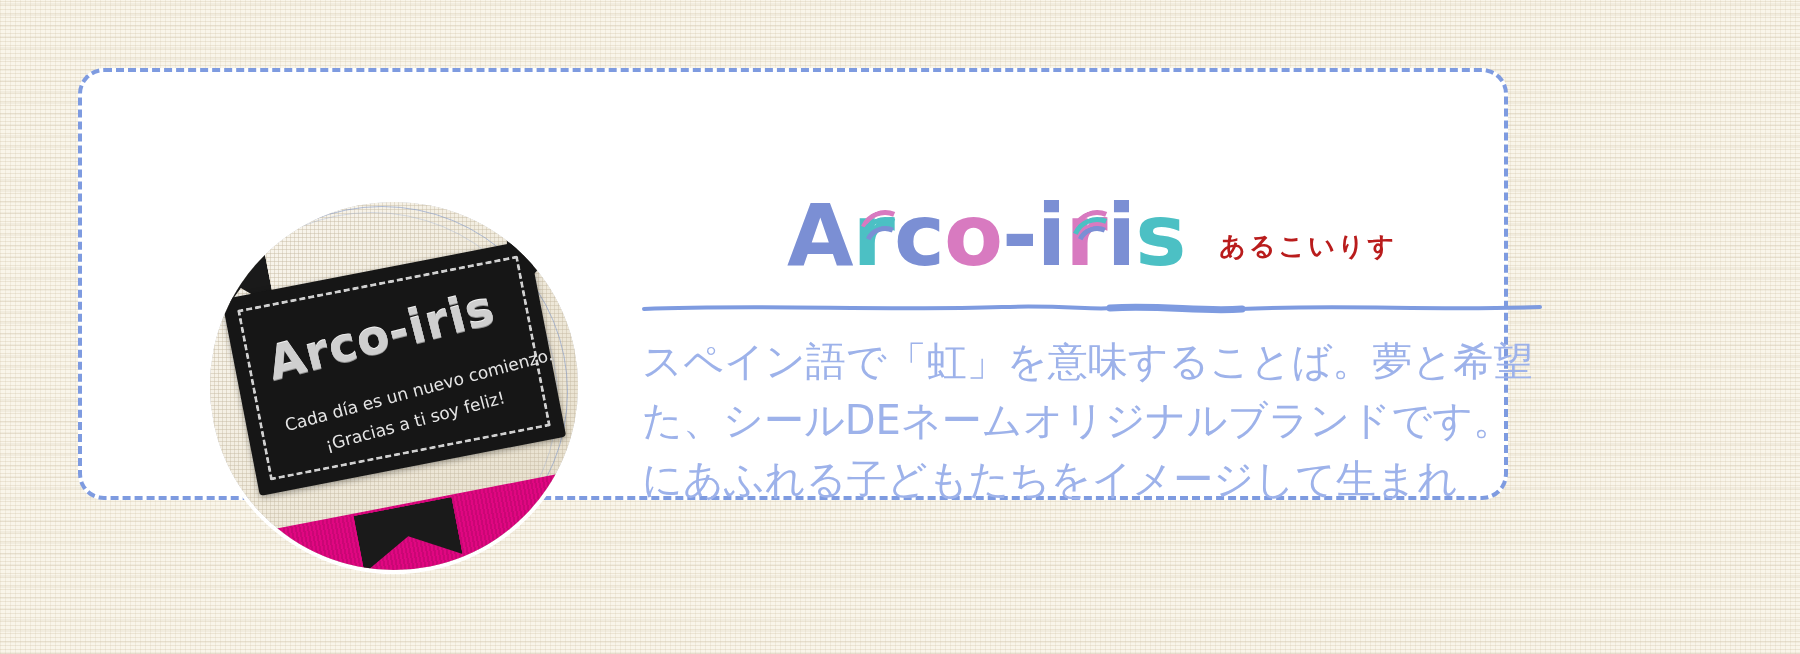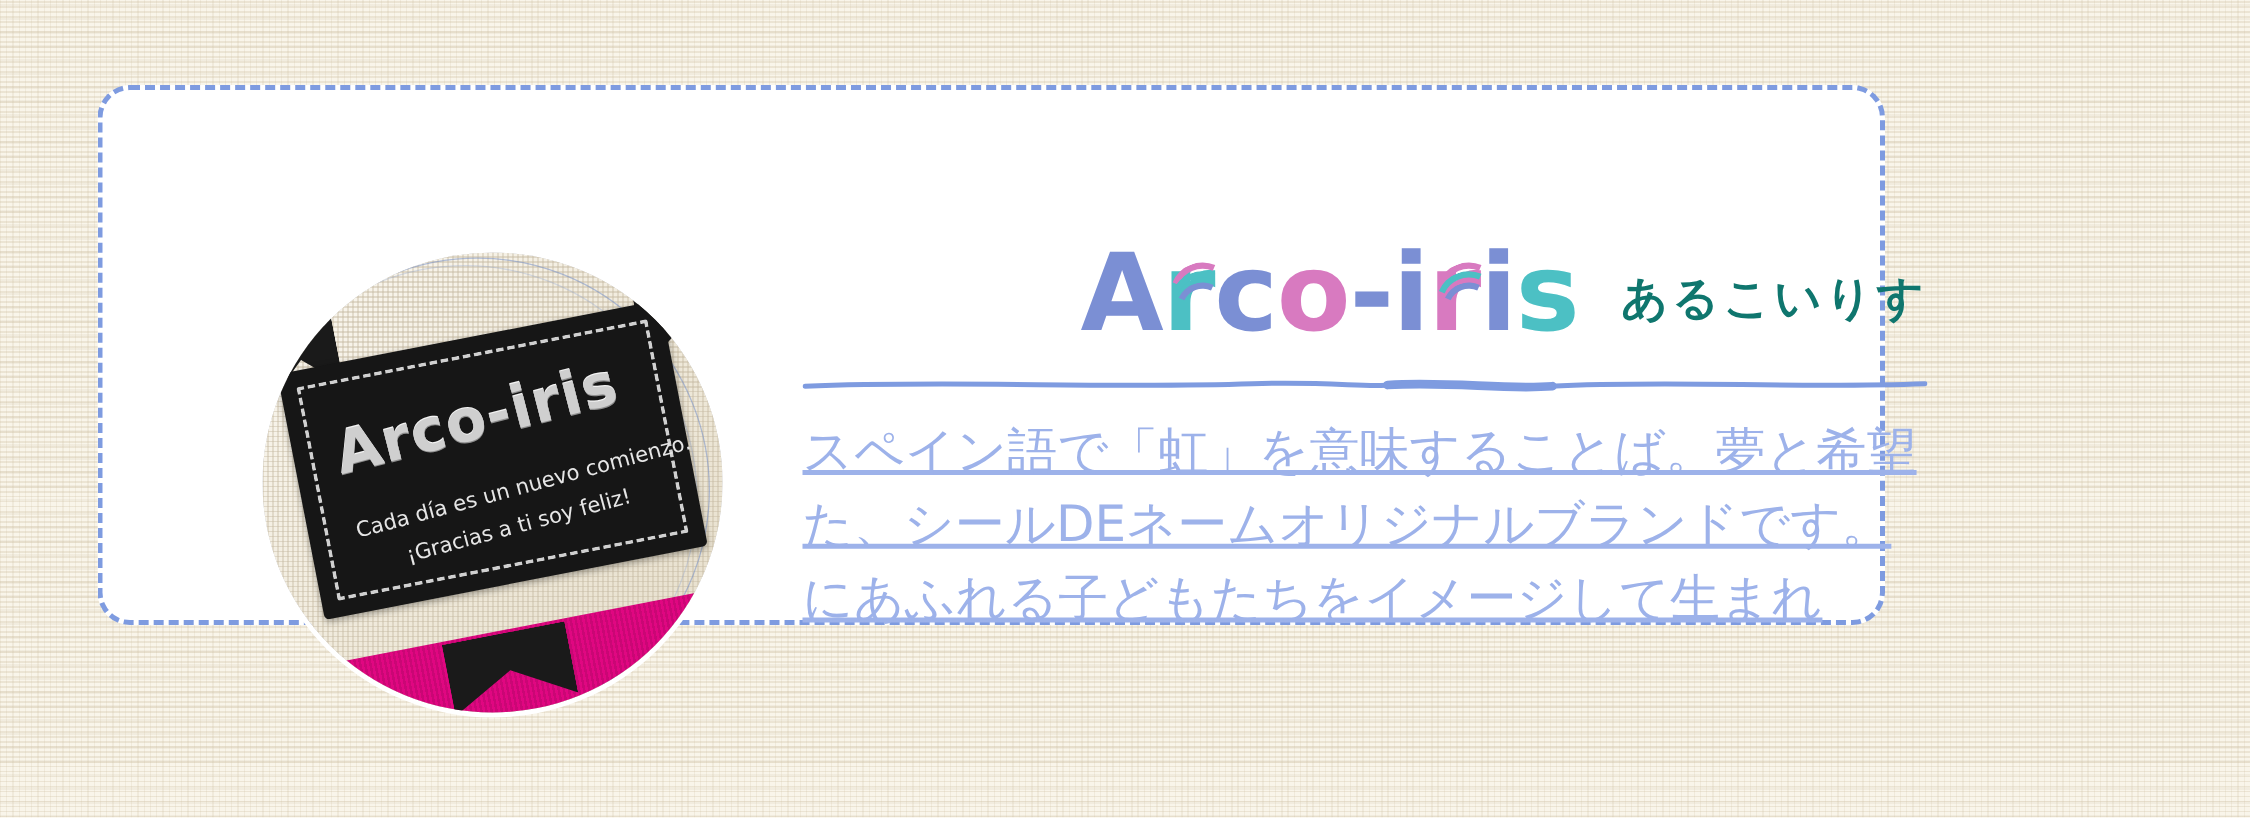--- a/index.html
+++ b/index.html
@@ -170,21 +170,21 @@
   
   #content {
     position: absolute;
     left: 560px; top: 110px;
     width: 900px;
   }
 
   #logo-row {
     display: flex;
     align-items: flex-end;
-    justify-content: flex-end;
+    justify-content: center;
     gap: 34px;
     height: 96px;
   }
   #logo {
     font-family: "DejaVu Sans", sans-serif;
     font-size: 86px;
     font-weight: bold;
     letter-spacing: -1px;
     line-height: 1;
     white-space: nowrap;
@@ -208,23 +208,23 @@
     width: 52px; height: 52px;
     border-radius: 50%;
     border: 5px solid transparent;
   }
   .arc.pink { border-top-color: #d87ac0; transform: rotate(-22deg); }
   .arc.teal { width: 52px; height: 52px; top: 7px; border-top-color: #4cc0c4; transform: rotate(-22deg); }
   .arc.blue { width: 42px; height: 42px; left: 5px; top: 16px; border-top-color: #7b8fd4; transform: rotate(-20deg); }
 
   #furigana {
     font-family: "DejaVu Sans", sans-serif;
-    font-size: 37px;
+    font-size: 26px;
     font-weight: bold;
-    color: #0f766e;
+    color: #b91c1c;
     letter-spacing: 3px;
     padding-bottom: 14px;
     white-space: nowrap;
   }
 
   
   #divider {
     position: relative;
     margin: 22px 0 0 0;
     height: 16px;
@@ -236,21 +236,21 @@
   #description {
     margin-top: 16px;
     font-family: "DejaVu Sans", sans-serif;
     font-size: 40px;
     line-height: 1.48;
     color: #9db2ea;
     letter-spacing: 0px;
     text-align: justify;
     text-justify: inter-character;
   }
-  #description .ln { display: block; white-space: nowrap; text-decoration: underline; }
+  #description .ln { display: block; white-space: nowrap; }
 </style>
 </head>
 <body>
 
 <div id="bg-texture"></div>
 
 <div id="card">
 
   <div id="photo-wrap">
     <div id="photo"></div>

